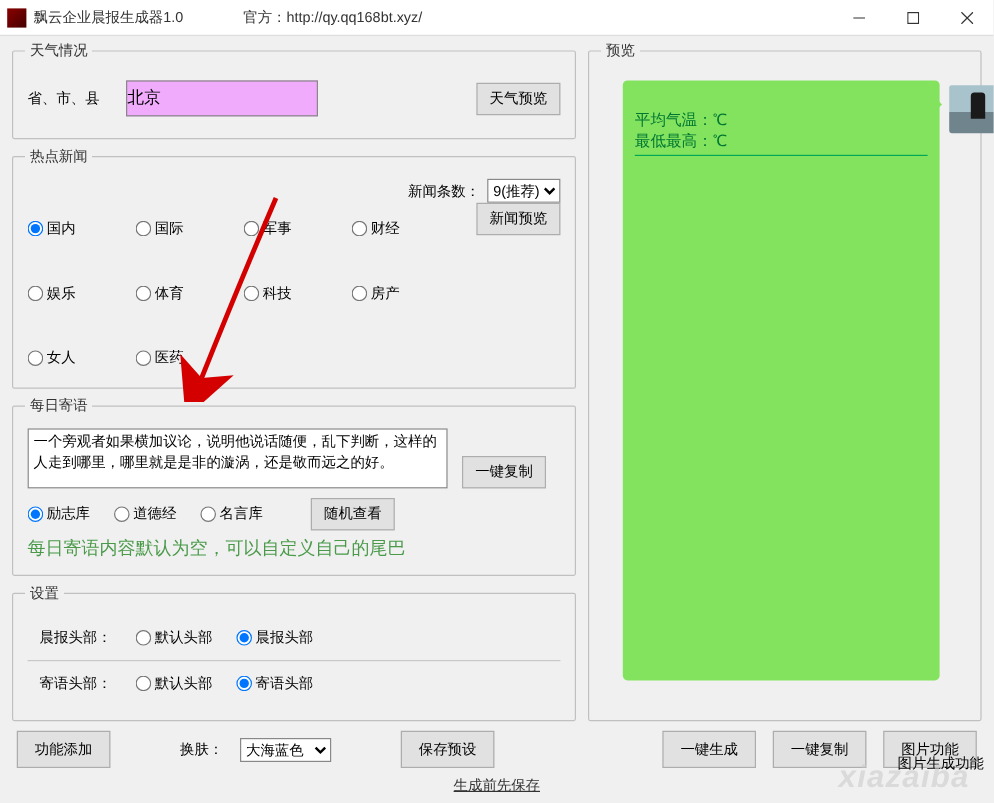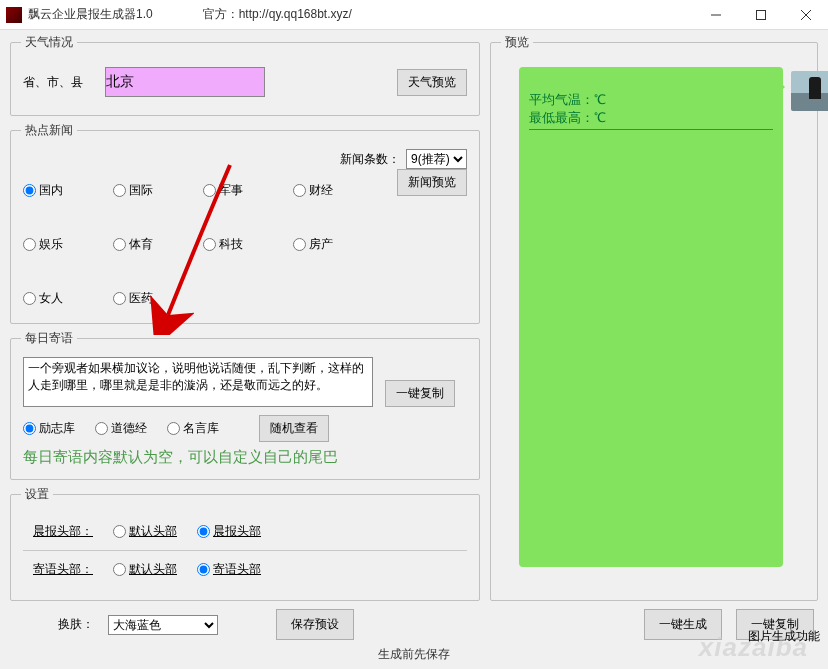--- a/index.html
+++ b/index.html
@@ -97,21 +97,21 @@
     font-size:12px;
     padding:2px 4px;
     resize:none;
     font-family: inherit;
     line-height:1.4;
   }
   .quote-row { display:flex; align-items:flex-end; gap:12px;}
   .quote-radios { display:flex; gap:20px; margin-top:8px; align-items:center;}
   .quote-radios label { display:flex; align-items:center; gap:3px; }
   .hint { color:#4a9a4a; margin-top:6px; font-size:15px;}
-  .settings-row { display:flex; gap:20px; align-items:center; margin:10px 0;text-decoration:underline;}
+  .settings-row { display:flex; gap:20px; align-items:center; margin:10px 0;}
   .settings-row .lbl { width:70px; text-align:right;}
   .settings-row label { display:flex; align-items:center; gap:3px; }
   .sep { border-top:1px solid #c8c8c8; margin:6px 0;}
   
   .preview-area {
     flex:1;
     position:relative;
     padding: 6px 0 0 0;
   }
   .chat-bubble {
@@ -149,21 +149,21 @@
   }
   .bubble-line { color:#073; font-size:13px; }
   .bubble-divider { border-top:1px solid #0a5; margin-top:2px;}
   
   .bottombar {
     display:flex;
     align-items:center;
     padding: 8px 4px 0 4px;
     gap: 14px;
   }
-  .footer-note { text-align:center; font-size:12px; color:#333; margin-top:6px;}
+  .footer-note { text-align:center; font-size:12px; color:#333; margin-top:6px;text-decoration:underline;}
   .corner { position:absolute; right:8px; bottom:24px; display:flex; flex-direction:column; align-items:flex-end; font-size:12px;}
   .watermark {
     position:absolute;
     right:20px; bottom:6px;
     font-size:26px;
     color:#ccc;
     font-style:italic;
     font-weight:bold;
     letter-spacing:1px;
     pointer-events:none;
@@ -336,30 +336,32 @@
             <div class="bubble-line">平均气温：℃</div>
             <div class="bubble-line">最低最高：℃</div>
             <div class="bubble-divider"></div>
           </div>
         </div>
       </fieldset>
     </div>
   </div>
 
   <div class="bottombar">
+    <button class="btn" style="padding:6px 14px;">功能添加</button>
     <span style="flex:0 0 30px"></span>
     <span>换肤：</span>
-    <select style="width:110px;">
+    <select style="width:76px;">
       <option>大海蓝色</option>
     </select>
     <span style="flex:0 0 30px"></span>
     <button class="btn" style="padding:6px 14px;">保存预设</button>
     <span style="flex:1"></span>
     <button class="btn" style="padding:6px 14px;">一键生成</button>
     <button class="btn" style="padding:6px 14px;">一键复制</button>
+    <button class="btn" style="padding:6px 14px;">图片功能</button>
   </div>
   <div class="footer-note">生成前先保存</div>
 </div>
 
 <div class="corner">
   <span>图片生成功能</span>
 </div>
 <div class="watermark">xiazaiba</div>
 
 <svg class="arrow" width="120" height="180">

